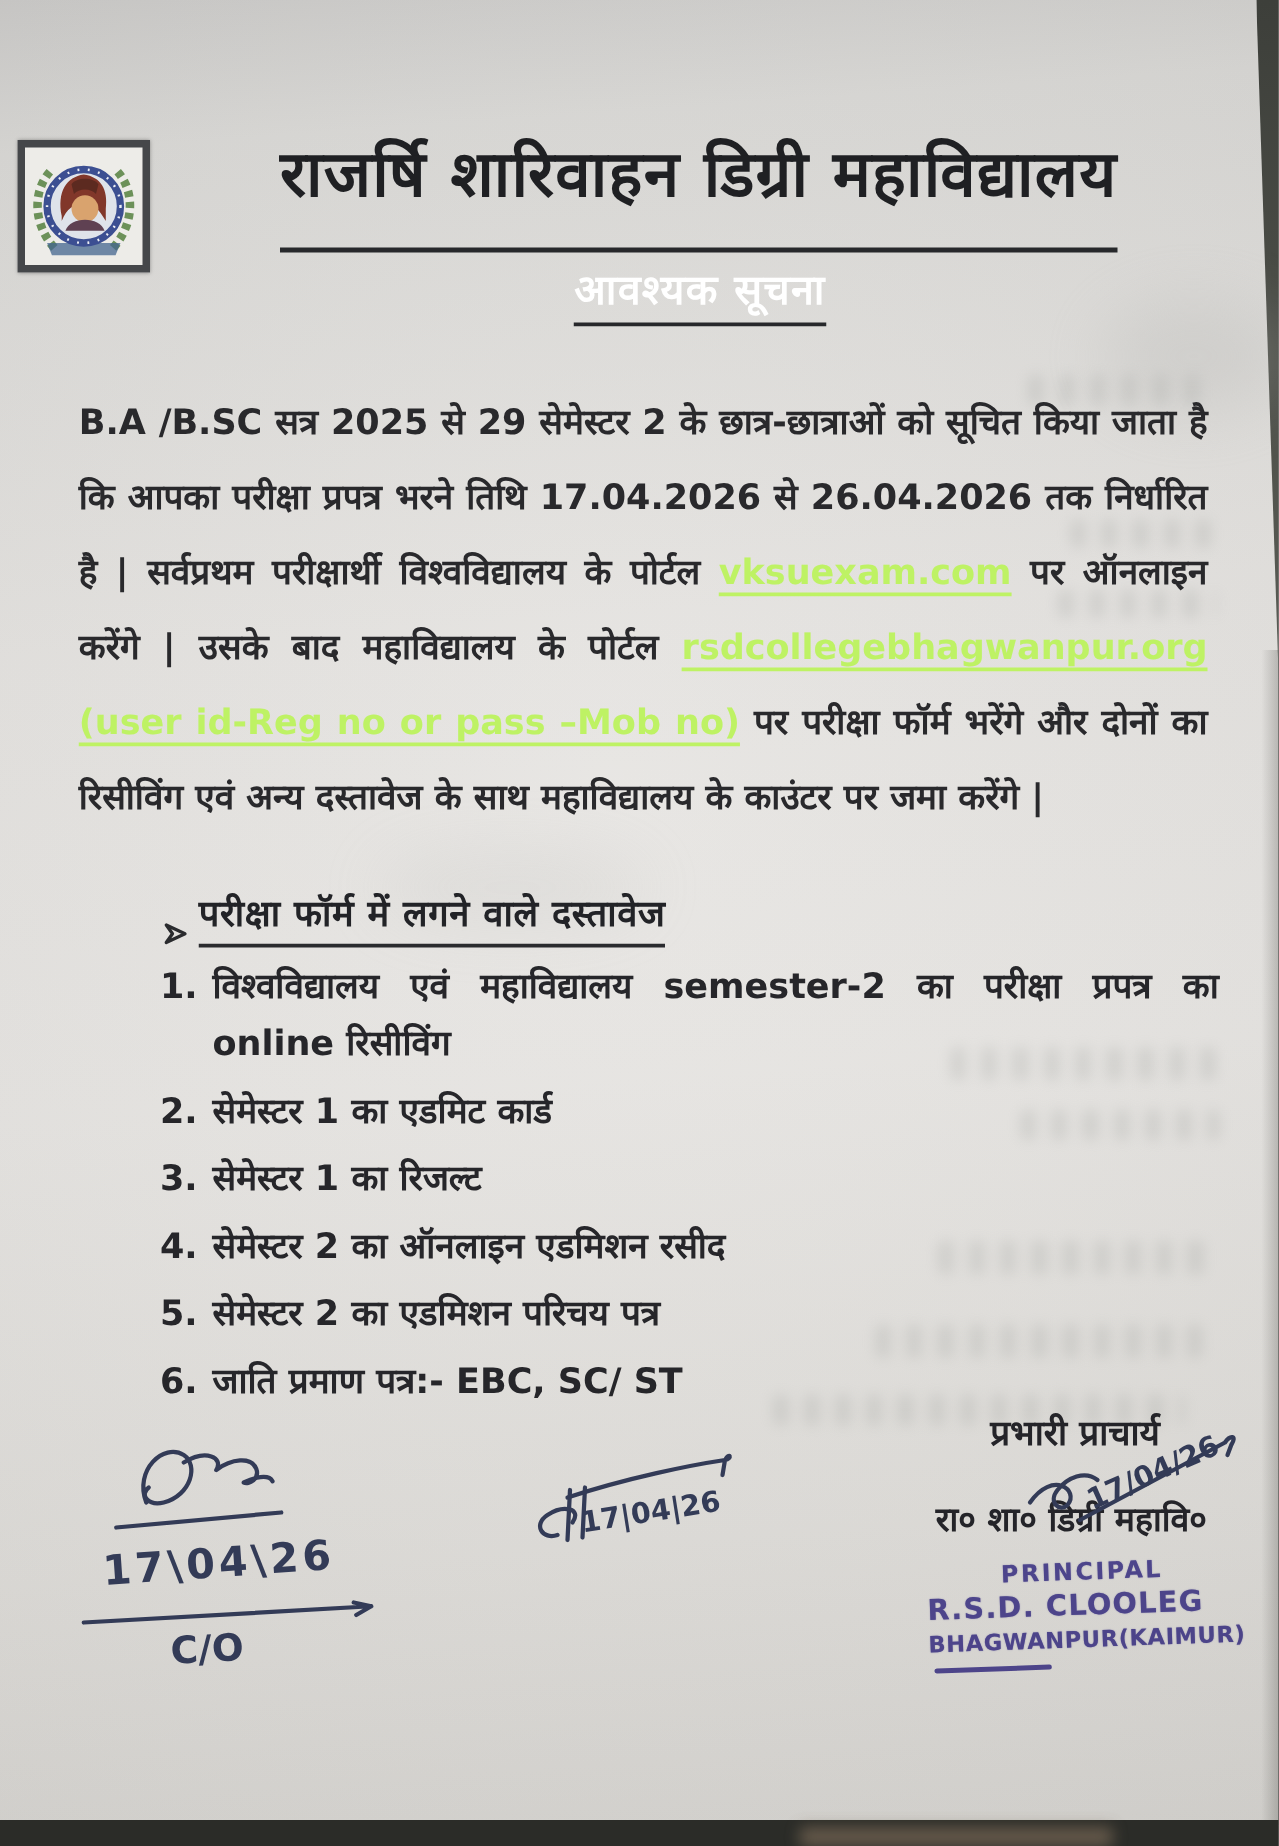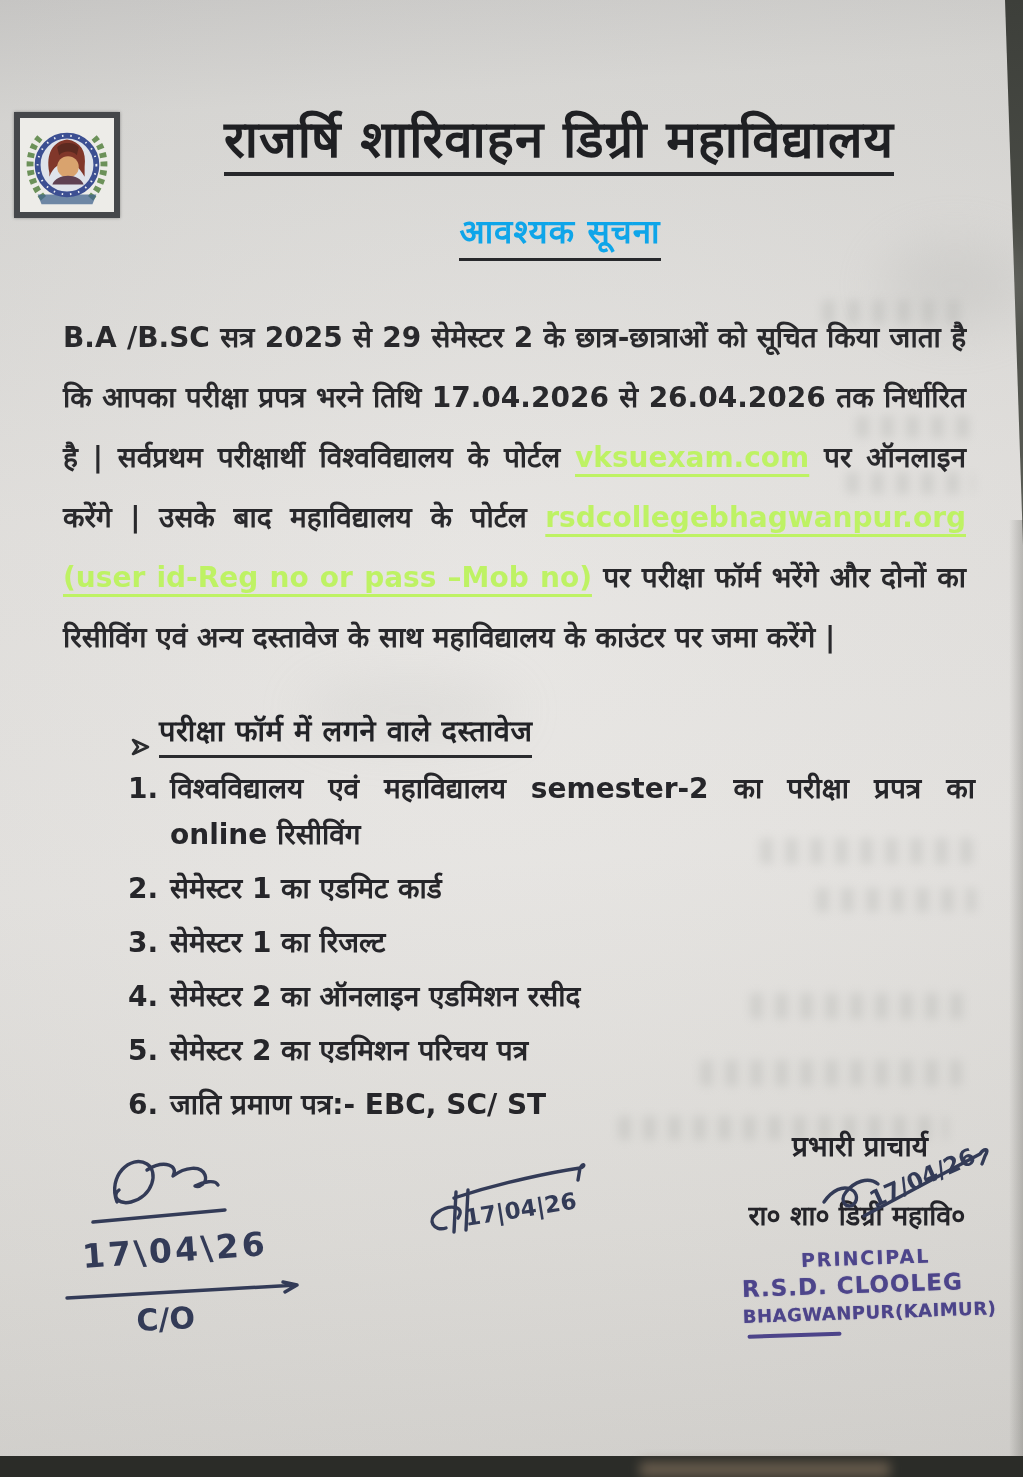--- a/index.html
+++ b/index.html
@@ -41,23 +41,23 @@
   .logo{
     position:absolute;left:14px;top:112px;width:94px;height:94px;
     border:6px solid #45474a;background:#edece8;box-shadow:0 0 3px rgba(0,0,0,.35);
   }
   .title{
     position:absolute;left:138px;top:102px;width:842px;
     text-align:center;color:#1f2023;
   }
   .title span{
     display:inline-block;font-size:51px;font-weight:700;letter-spacing:1px;
-    border-bottom:4px solid #27282b;padding-bottom:0;
-  }
-  .subtitle{position:absolute;left:100px;top:208px;width:920px;text-align:center;color:#0ea5e9;}
+    border-bottom:4px solid #27282b;padding-bottom:26px;
+  }
+  .subtitle{position:absolute;left:100px;top:208px;width:920px;text-align:center;color:#ffffff;}
   .subtitle span{
     display:inline-block;font-size:33px;font-weight:700;
     border-bottom:3px solid #27282b;padding-bottom:5px;letter-spacing:1px;
   }
 
   
   .body-text{
     position:absolute;left:63px;top:280px;width:903px;
     font-size:28px;font-weight:700;line-height:60px;color:#29292c;
     text-align:justify;

